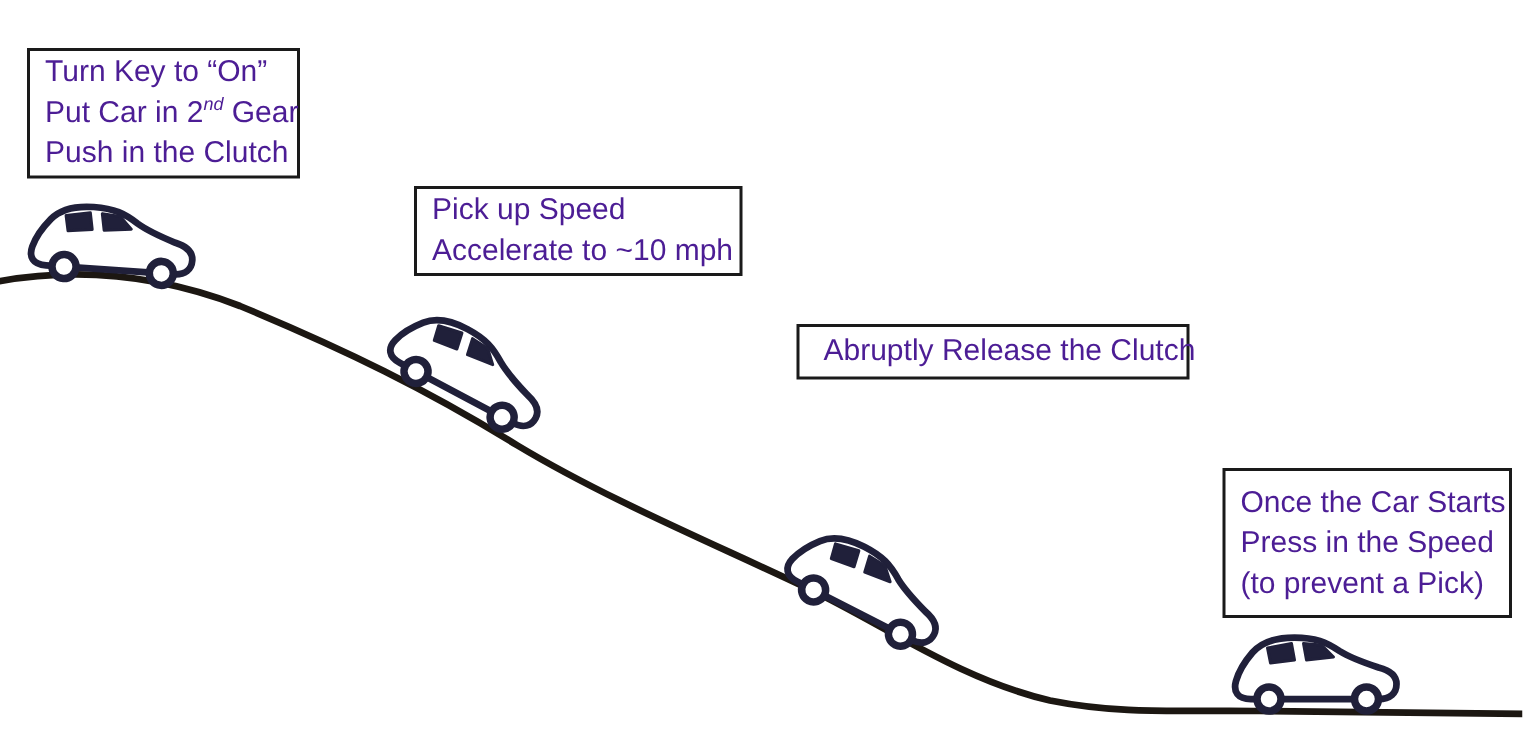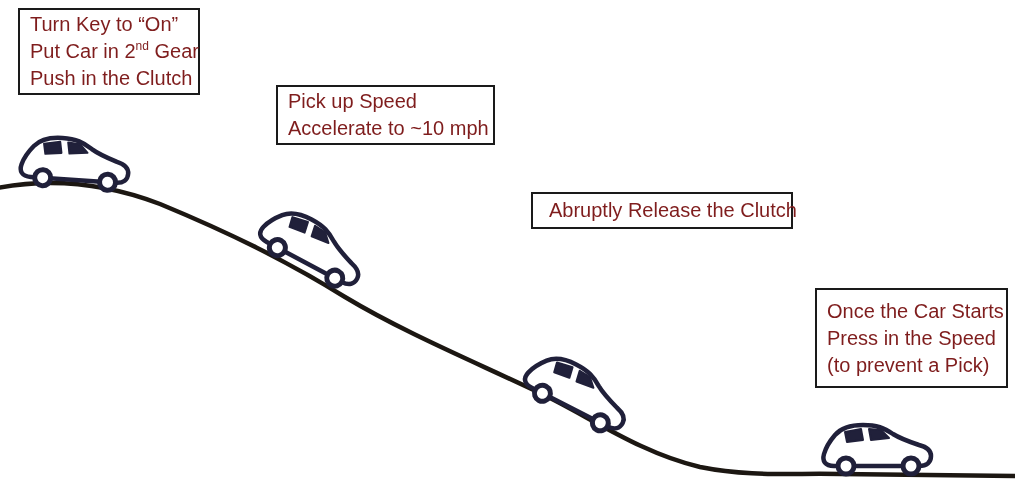--- a/index.html
+++ b/index.html
@@ -20,35 +20,37 @@
     left: 0;
     top: 0;
     width: 1015px;
     height: 486px;
   }
   .step-box {
     position: absolute;
     box-sizing: border-box;
     background: #ffffff;
     border: 2px solid #1a1a1a;
-    color: #7f1d1d;
+    color: #4c1d95;
     font-size: 20px;
     line-height: 27px;
     display: flex;
     flex-direction: column;
     justify-content: center;
     padding: 4px 10px;
     white-space: nowrap;
+    margin-top: 24px;
   }
   .step-box sup {
     font-size: 12px;
     line-height: 0;
+    font-style: italic;
   }
   #box-step1 { left: 18px;  top: 8px;   width: 182px; height: 87px; }
-  #box-step2 { left: 276px; top: 85px;  width: 219px; height: 60px; }
+  #box-step2 { left: 276px; top: 100px;  width: 219px; height: 60px; }
   #box-step3 { left: 531px; top: 192px; width: 262px; height: 37px; padding-left: 16px; }
   #box-step4 { left: 815px; top: 288px; width: 193px; height: 100px; }
 </style>
 </head>
 <body>
 
 <div class="canvas">
 
   <svg class="scene-svg" viewBox="0 0 1015 486" xmlns="http://www.w3.org/2000/svg">
     <defs>

